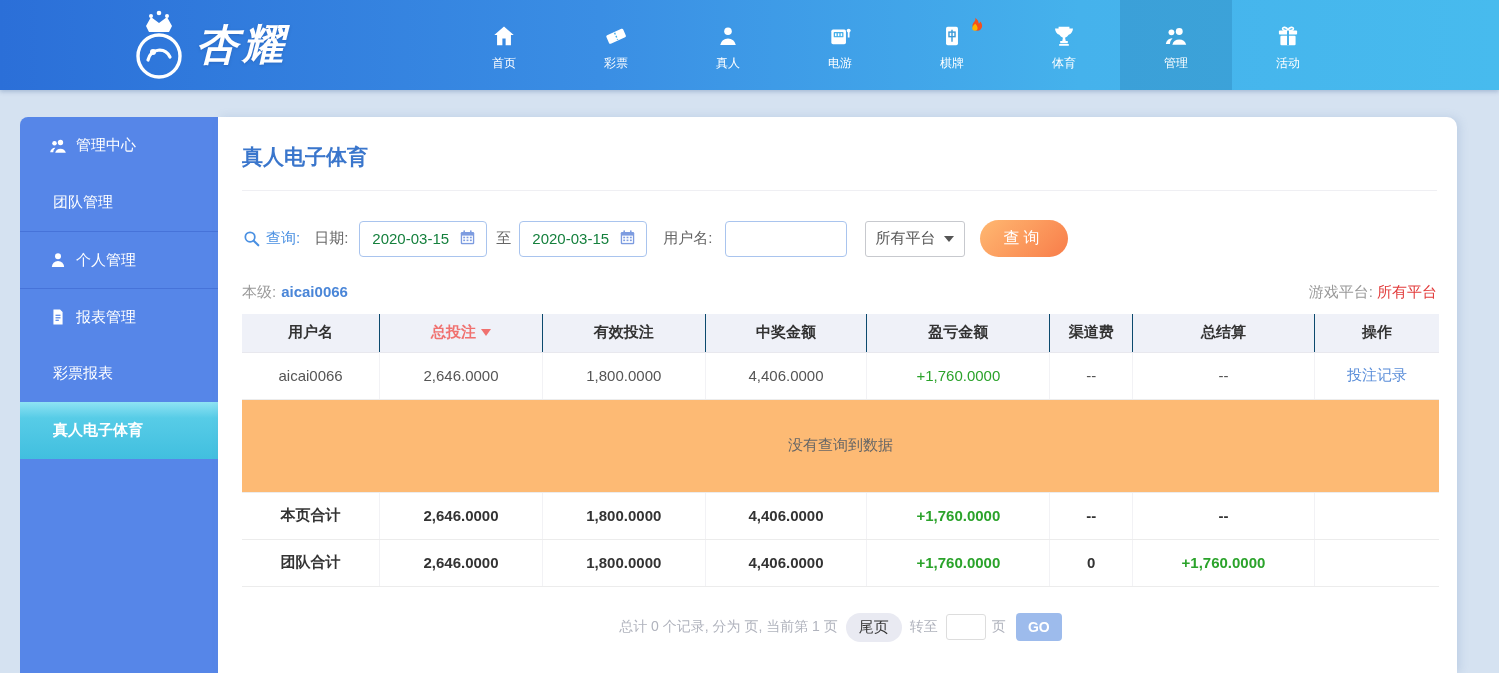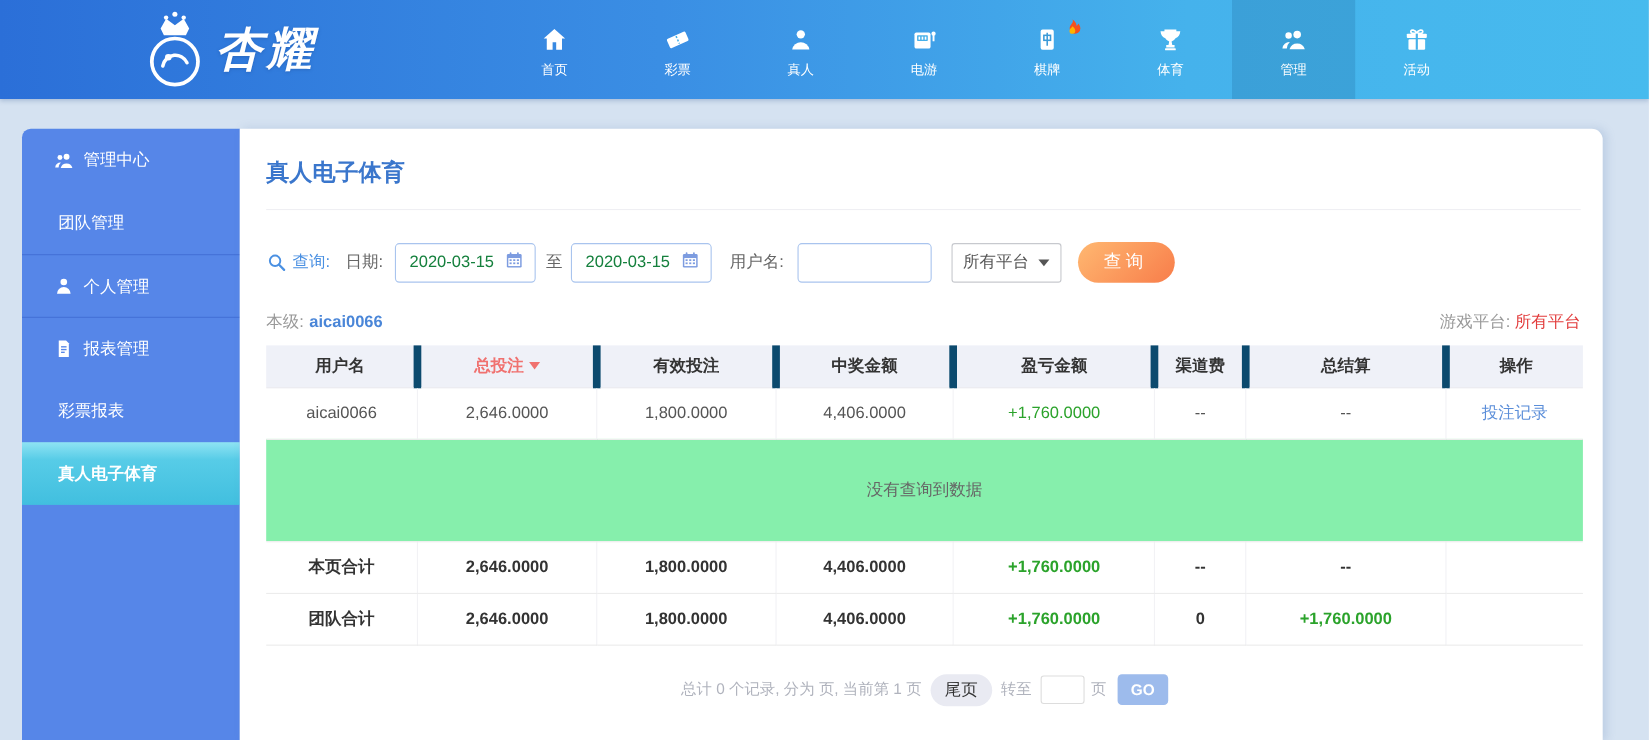--- a/index.html
+++ b/index.html
@@ -67,32 +67,32 @@
   
   .level-row { display:flex; justify-content:space-between; align-items:center; margin-top:26px; }
   .level-left { font-size:15px; color:#999; }
   .level-value { color:#4a86d8; font-weight:bold; margin-left:5px; font-size:15px; }
   .platform-right { font-size:15px; color:#999; }
   .platform-value { color:#e23c3c; margin-left:4px; }
 
   
   table { width:1197px; border-collapse:collapse; margin-top:12px; table-layout:fixed; }
   thead th { height:38px; background:#eff1f8; font-size:15px; font-weight:bold; color:#333;
-    border-right:7px solid #0c4a6e; border-bottom:1px solid #e8e8ee; text-align:center; }
+    border-right:1px solid #0c4a6e; border-bottom:1px solid #e8e8ee; text-align:center; }
   thead th:last-child { border-right:none; }
   th.sorted { color:#f0716f; }
   .sort-arrow { display:inline-block; width:0; height:0; margin-left:5px;
     border-left:5px solid transparent; border-right:5px solid transparent;
     border-top:7px solid #f0716f; vertical-align:1px; }
   tbody td { height:47px; font-size:15px; color:#555; text-align:center;
     border-right:1px solid #f2f2f5; border-bottom:1px solid #ececec; background:#fff; }
   tbody td:last-child { border-right:none; }
   td.green { color:#2ba32b; }
   td.link { color:#5b8ed9; cursor:pointer; }
-  tr.empty-row td { height:93px; background:#86efac; color:#666; border-right:none; }
+  tr.empty-row td { height:93px; background:#fdba74; color:#666; border-right:none; }
   tr.total-row td { font-weight:bold; color:#333; }
   tr.total-row td.green { color:#2ba32b; }
 
   
   .pagination { width:1197px; display:flex; align-items:center; justify-content:center;
     margin-top:26px; color:#b0b3bd; font-size:14px; }
   .pg-pill { background:#e9eaf2; color:#333; font-size:15px; border-radius:15px;
     padding:5px 13px; margin:0 8px; cursor:pointer; }
   .pg-goto { margin-right:8px; }
   .pg-input { width:40px; height:26px; border:1px solid #ddd; border-radius:3px; outline:none;

